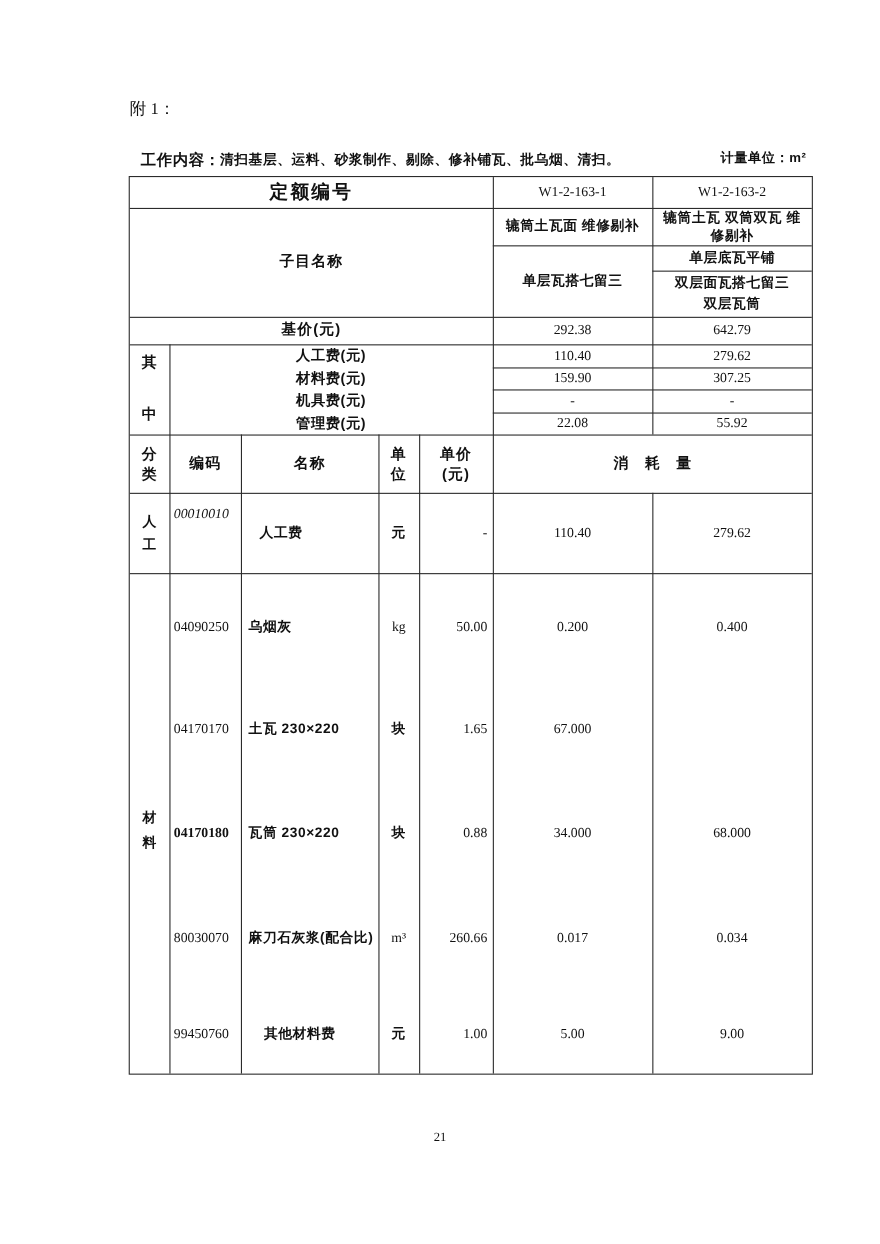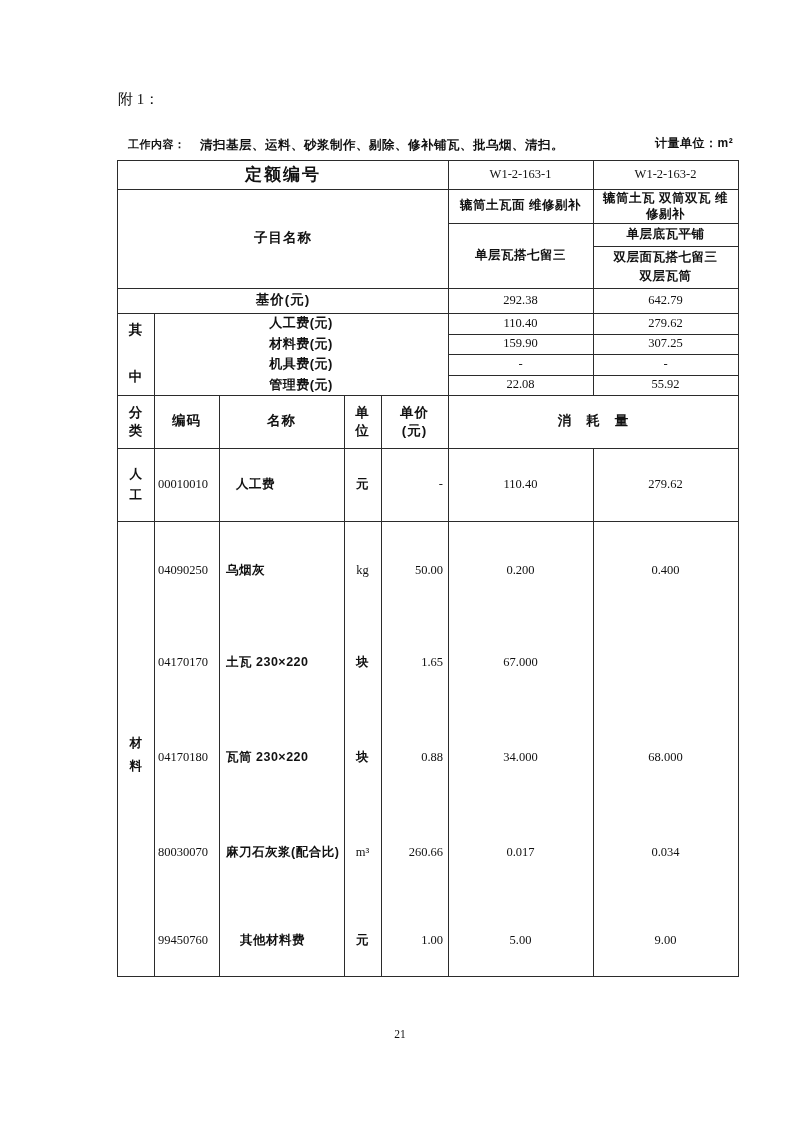--- a/index.html
+++ b/index.html
@@ -21,21 +21,21 @@
   .feelabels{display:flex;flex-direction:column;}
   .feelabels>div{flex:1;display:flex;align-items:center;justify-content:center;}
 </style>
 </head>
 <body>
 
 <div id="page">
 
   <div class="abs" style="left:118px;top:90px;font-family:'Liberation Serif',serif;font-size:15px;">附 1：</div>
 
-  <div class="abs zh" style="left:128px;top:137px;font-size:11px;">工作内容：</div>
+  <div class="abs zh" style="left:128px;top:137px;font-size:14px;">工作内容：</div>
   <div class="abs zh" style="left:200px;top:137px;font-size:12.5px;">清扫基层、运料、砂浆制作、剔除、修补铺瓦、批乌烟、清扫。</div>
   <div class="abs zh" style="left:655px;top:135px;font-size:12px;">
     <span>计量单位：</span><span>m²</span>
   </div>
 
   <div id="tbl">
 
     <div class="vl" style="left:36px;top:152px;height:663px;"></div>
     <div class="vl" style="left:101px;top:234px;height:581px;"></div>
     <div class="vl" style="left:226px;top:234px;height:581px;"></div>
@@ -106,21 +106,21 @@
     <div class="c zh-md stack" style="left:263px;top:234px;width:67px;height:53px;line-height:18px;">
       <span>单价</span>
       <span>(元)</span>
     </div>
     <div class="c zh-md" style="left:330px;top:234px;width:290px;height:53px;letter-spacing:15px;text-indent:15px;">消耗量</div>
 
     <div class="c zh stack" style="left:0;top:287px;width:36px;height:73px;line-height:21px;">
       <span>人</span>
       <span>工</span>
     </div>
-    <div class="c num left" style="left:36px;top:287px;width:65px;height:73px;padding-left:4px;">00010010</div>
+    <div class="c num left" style="left:36px;top:270px;width:65px;height:73px;padding-left:4px;font-style:italic;">00010010</div>
     <div class="c zh left" style="left:101px;top:287px;width:125px;height:73px;padding-left:17px;">人工费</div>
     <div class="c zh" style="left:226px;top:287px;width:37px;height:73px;">元</div>
     <div class="c num right" style="left:263px;top:287px;width:67px;height:73px;padding-right:5px;">-</div>
     <div class="c num" style="left:330px;top:287px;width:145px;height:73px;">110.40</div>
     <div class="c num" style="left:475px;top:287px;width:145px;height:73px;">279.62</div>
 
     <div class="c zh stack" style="left:0;top:360px;width:36px;height:455px;line-height:23px;padding-top:12px;">
       <span>材</span>
       <span>料</span>
     </div>
@@ -131,21 +131,21 @@
     <div class="c num right" style="left:263px;top:382px;width:67px;height:56px;padding-right:5px;">50.00</div>
     <div class="c num" style="left:330px;top:382px;width:145px;height:56px;">0.200</div>
     <div class="c num" style="left:475px;top:382px;width:145px;height:56px;">0.400</div>
 
     <div class="c num left" style="left:36px;top:474px;width:65px;height:56px;padding-left:4px;">04170170</div>
     <div class="c zh left" style="left:101px;top:474px;width:125px;height:56px;padding-left:7px;">土瓦 230×220</div>
     <div class="c zh" style="left:226px;top:474px;width:37px;height:56px;">块</div>
     <div class="c num right" style="left:263px;top:474px;width:67px;height:56px;padding-right:5px;">1.65</div>
     <div class="c num" style="left:330px;top:474px;width:145px;height:56px;">67.000</div>
 
-    <div class="c num left" style="left:36px;top:569px;width:65px;height:56px;padding-left:4px;">04170180</div>
+    <div class="c num left" style="left:36px;top:569px;width:65px;height:56px;padding-left:4px;font-weight:bold;">04170180</div>
     <div class="c zh left" style="left:101px;top:569px;width:125px;height:56px;padding-left:7px;">瓦筒 230×220</div>
     <div class="c zh" style="left:226px;top:569px;width:37px;height:56px;">块</div>
     <div class="c num right" style="left:263px;top:569px;width:67px;height:56px;padding-right:5px;">0.88</div>
     <div class="c num" style="left:330px;top:569px;width:145px;height:56px;">34.000</div>
     <div class="c num" style="left:475px;top:569px;width:145px;height:56px;">68.000</div>
 
     <div class="c num left" style="left:36px;top:664px;width:65px;height:56px;padding-left:4px;">80030070</div>
     <div class="c zh left" style="left:101px;top:664px;width:125px;height:56px;padding-left:7px;">麻刀石灰浆(配合比)</div>
     <div class="c num" style="left:226px;top:664px;width:37px;height:56px;text-align:right;">m³</div>
     <div class="c num right" style="left:263px;top:664px;width:67px;height:56px;padding-right:5px;">260.66</div>

